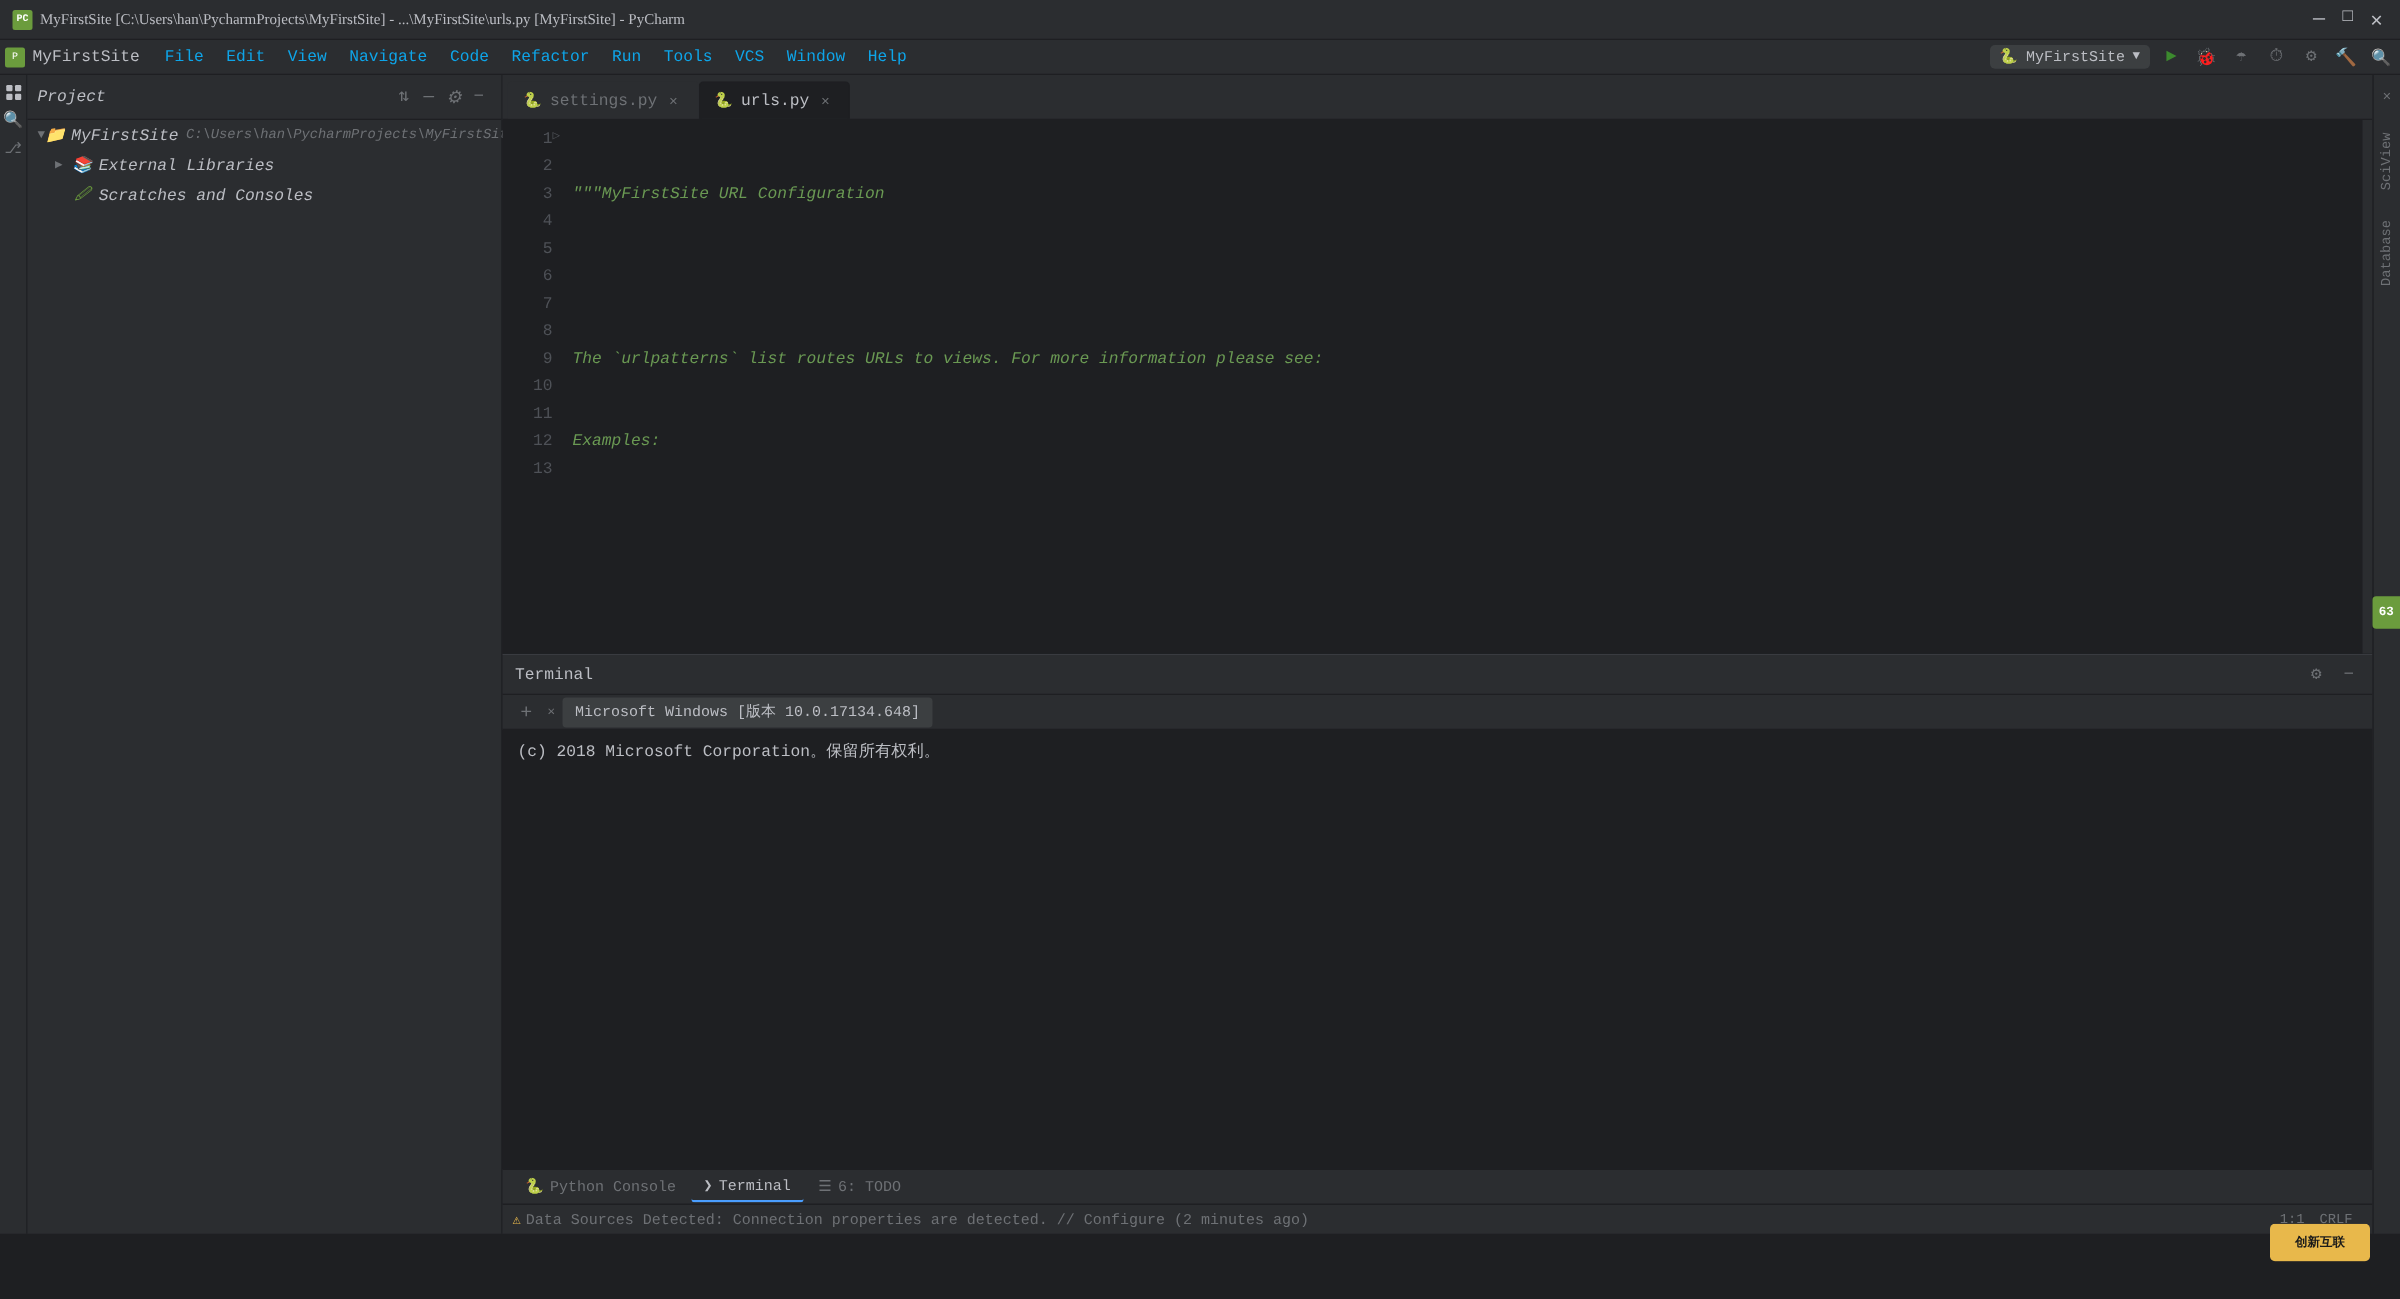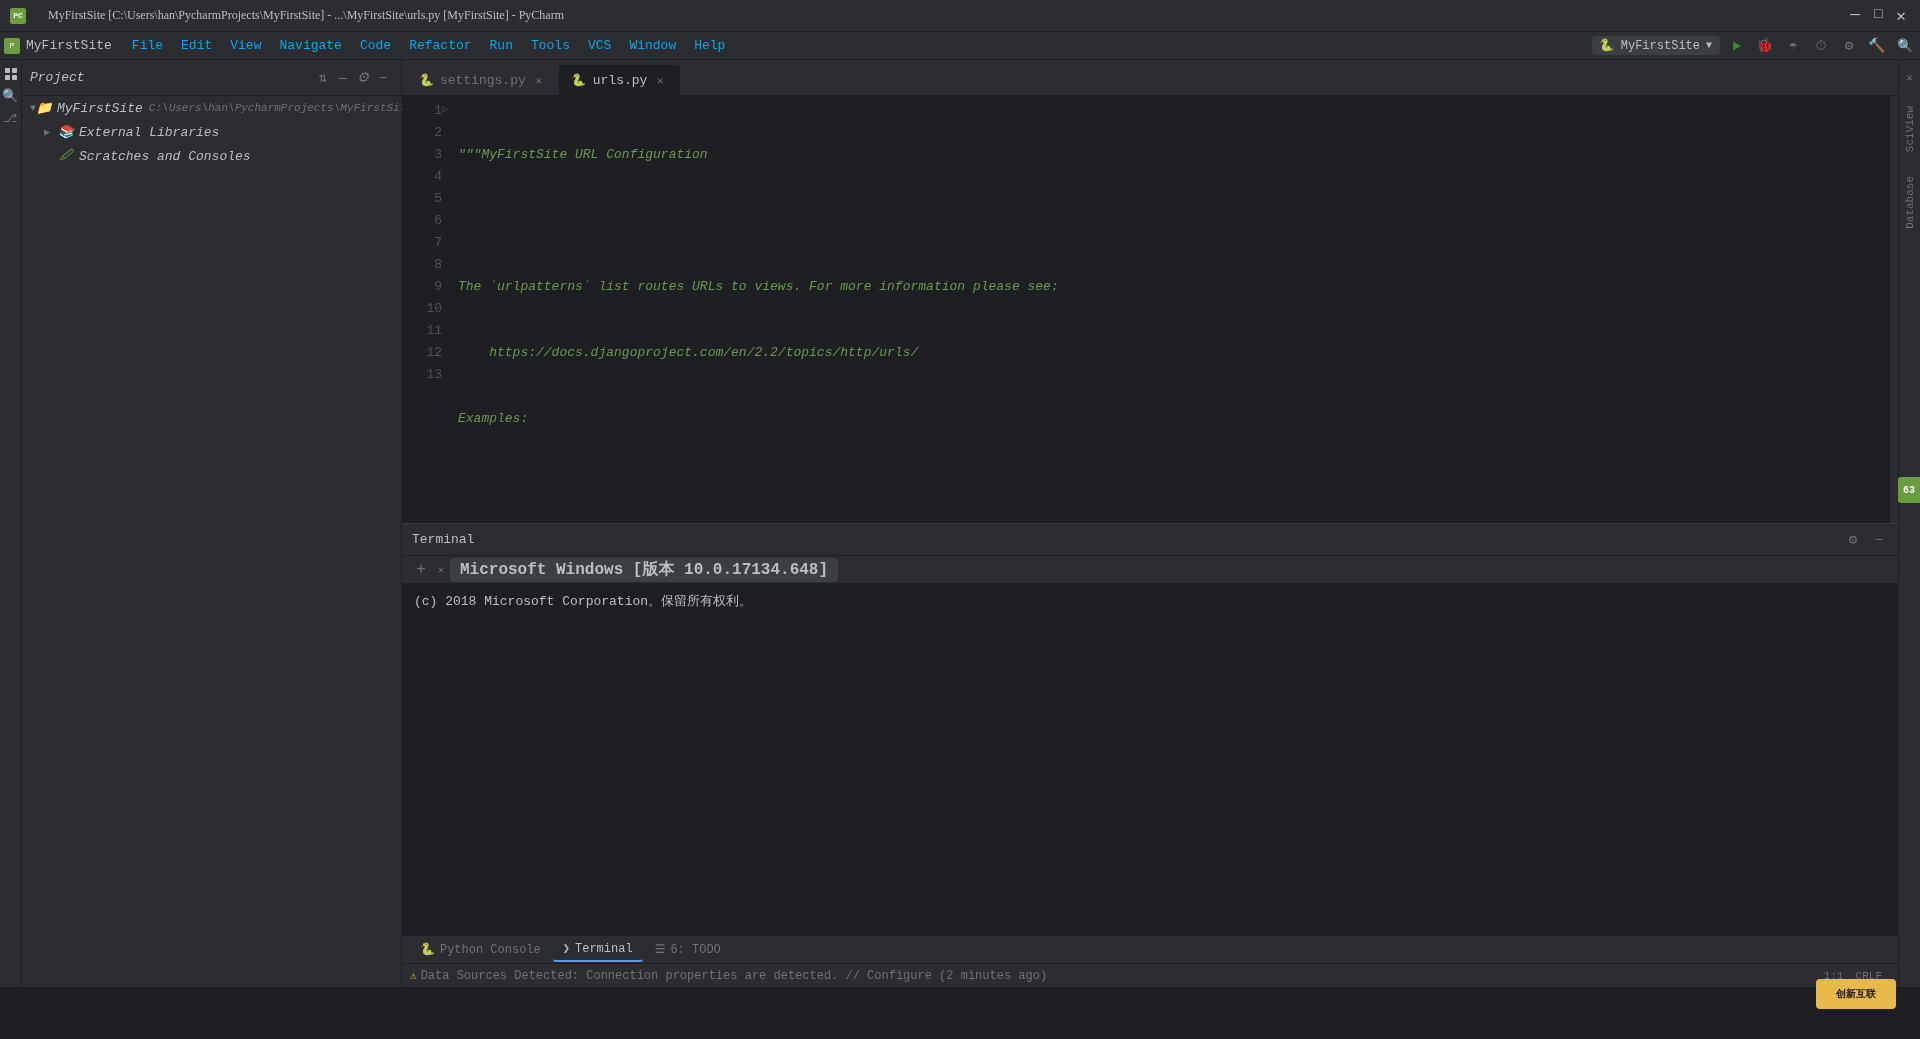--- a/index.html
+++ b/index.html
@@ -258,25 +258,24 @@
       padding: 0 8px;
       gap: 2px;
       border-bottom: 1px solid #1e1f22;
     }
     .term-tab {
       height: 24px;
       padding: 0 10px;
       display: flex;
       align-items: center;
       cursor: pointer;
-      font-size: 16px;
+      font-size: 12px;
       color: #6e7175;
       gap: 4px;
       border-radius: 3px;
-      font-weight: bold;
     }
     .term-tab.active {
       background: #3c3f41;
       color: #bcbec4;
     }
     .term-tab-add {
       width: 22px;
       height: 22px;
       display: flex;
       align-items: center;
@@ -393,21 +392,21 @@
       justify-content: center;
       font-size: 10px;
       color: #1a1a1a;
       font-weight: bold;
     }
   </style>
 </head>
 <body>
 
 <div id="title-bar">
-  <span style="width:16px;height:16px;margin-right:22px;background:#6b9c3d;border-radius:2px;display:inline-flex;align-items:center;justify-content:center;font-size:8px;color:white;font-weight:bold;">PC</span>
+  <span style="width:16px;height:16px;margin-right:6px;background:#6b9c3d;border-radius:2px;display:inline-flex;align-items:center;justify-content:center;font-size:8px;color:white;font-weight:bold;">PC</span>
   <span style="font-size:12px;color:#bcbec4;flex:1;font-family:Liberation Serif, serif;">MyFirstSite [C:\Users\han\PycharmProjects\MyFirstSite] - ...\MyFirstSite\urls.py [MyFirstSite] - PyCharm</span>
   <div style="display:flex;gap:14px;margin-right:4px;">
     <span style="cursor:pointer;color:#bcbec4;font-size:16px;">—</span>
     <span style="cursor:pointer;color:#bcbec4;font-size:14px;">□</span>
     <span style="cursor:pointer;color:#bcbec4;font-size:16px;">✕</span>
   </div>
 </div>
 
 <div id="menu-bar">
   <span style="width:16px;height:16px;background:#6b9c3d;border-radius:2px;margin-right:4px;display:inline-flex;align-items:center;justify-content:center;font-size:8px;color:white;">P</span>
@@ -514,21 +513,20 @@
           <div>9</div>
           <div>10</div>
           <div>11</div>
           <div>12</div>
           <div>13</div>
         </div>
         <div id="code-text">
           <span class="code-line">"""MyFirstSite URL Configuration</span>
           <span class="code-line"></span>
           <span class="code-line">The `urlpatterns` list routes URLs to views. For more information please see:</span>
-          <span class="code-line">    https://docs.djangoproject.com/en/2.2/topics/http/urls/</span>
           <span class="code-line">Examples:</span>
           
           
           
           
           
           
           
         </div>
       </div>

